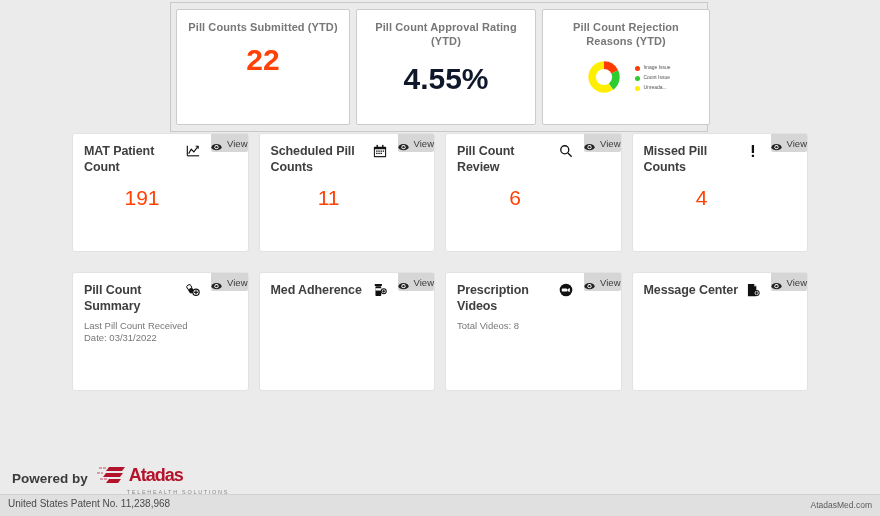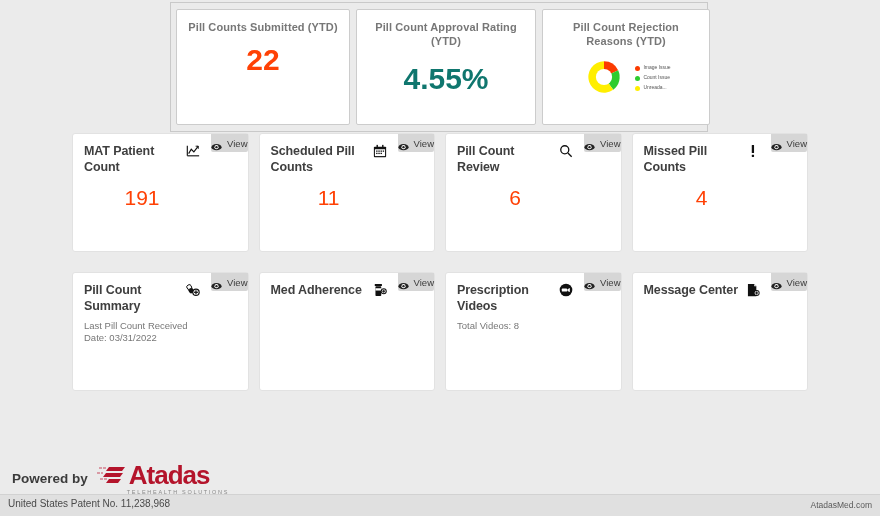--- a/index.html
+++ b/index.html
@@ -36,21 +36,21 @@
   .kpi-panel.p3 { flex: 0 0 168px; }
   .kpi-title {
     font-size: 11px; font-weight: bold; color: #777777;
     text-align: center; line-height: 14px; letter-spacing: .1px;
   }
   .kpi-value-orange {
     font-size: 30px; font-weight: bold; color: #ff4105;
     margin-top: 9px; line-height: 34px;
   }
   .kpi-value-green {
-    font-size: 30px; font-weight: bold; color: #0f766e;
+    font-size: 30px; font-weight: bold; color: #0f172a;
     margin-top: 14px; line-height: 34px;
   }
 
   
   .donut-wrap {
     margin-top: 6px; display: flex; align-items: center;
     justify-content: center; gap: 8px; width: 100%;
   }
   .donut { width: 46px; height: 46px; flex: 0 0 46px; }
   .legend { display: flex; flex-direction: column; gap: 3px; }
@@ -103,21 +103,21 @@
 
   
   .brand {
     position: absolute; left: 12px; top: 462px;
     display: flex; align-items: center; gap: 9px;
   }
   .brand-powered { font-size: 13.5px; font-weight: bold; color: #3b3b3b; }
   .brand-logo { display: flex; flex-direction: column; align-items: flex-start; }
   .brand-logo-row { display: flex; align-items: center; gap: 2px; }
   .brand-name {
-    font-size: 26px; font-weight: bold; color: #b4142b;
+    font-size: 18px; font-weight: bold; color: #b4142b;
     letter-spacing: -1px; line-height: 26px;
   }
   .brand-tag {
     font-size: 5.5px; color: #8a8a8a; letter-spacing: 1.7px;
     margin-left: 30px; margin-top: 1px;
   }
   .patent {
     position: absolute; left: 8px; top: 498px;
     font-size: 10px; color: #4a4a4a;
   }

